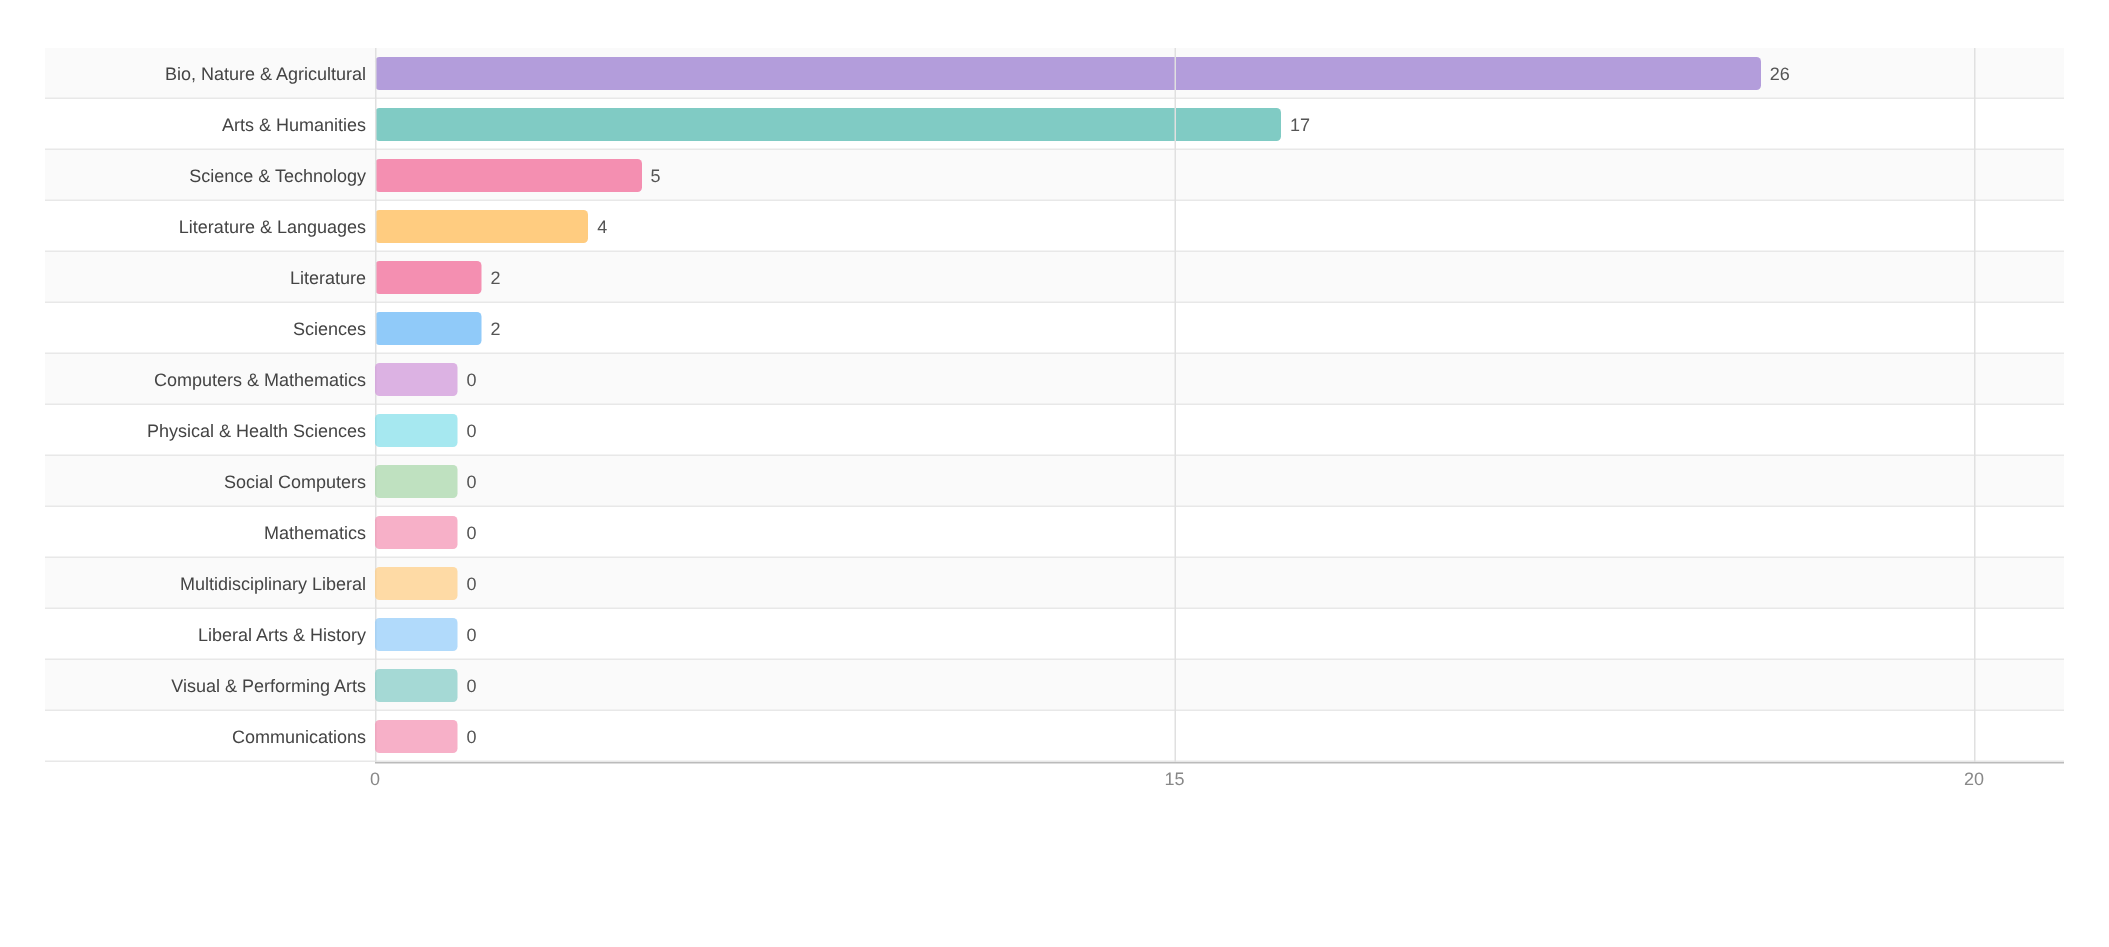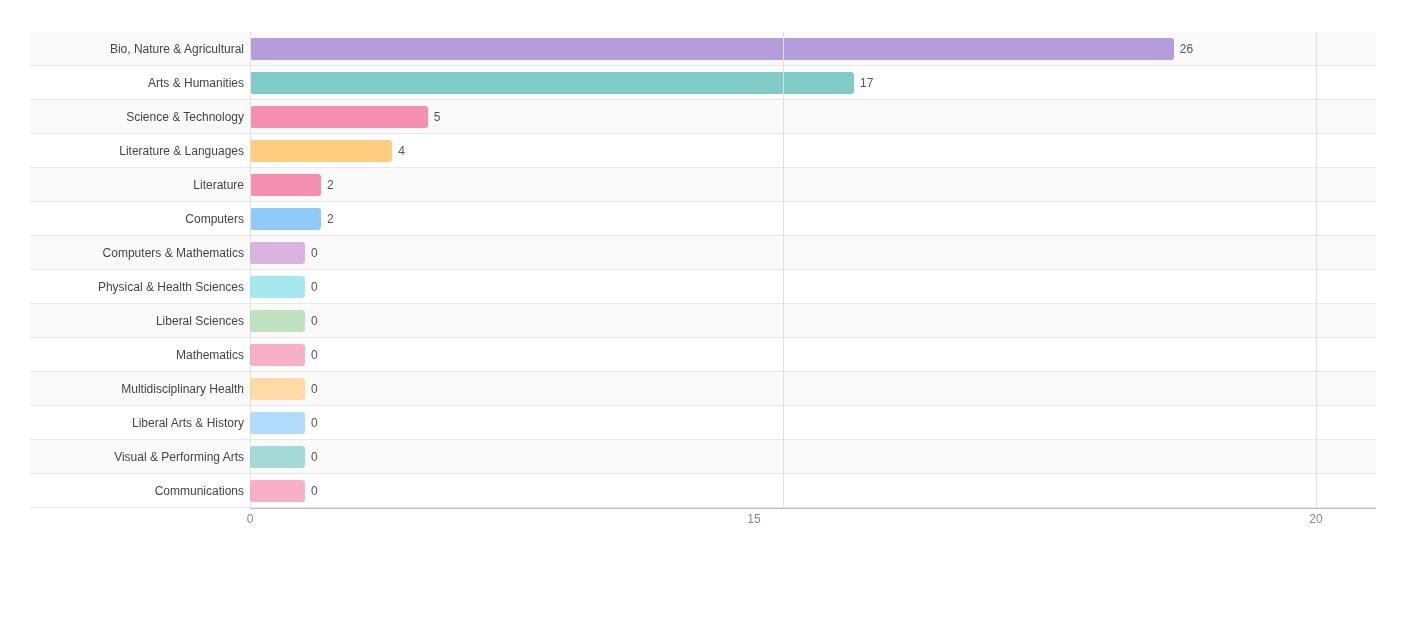--- a/index.html
+++ b/index.html
@@ -147,21 +147,21 @@
         <div class="label">Literature</div>
         <div class="bar-container">
           <div class="x-grid-line" style="left: 0px;"></div>
           <div class="x-grid-line" style="left: 533px;"></div>
           <div class="x-grid-line" style="left: 1066px;"></div>
           <div class="bar" style="width: 71.0667px; background: rgb(244, 143, 177);"></div>
           <span class="bar-value">2</span>
         </div>
       </div>
       <div class="bar-row">
-        <div class="label">Computers</div>
+        <div class="label">Sciences</div>
         <div class="bar-container">
           <div class="x-grid-line" style="left: 0px;"></div>
           <div class="x-grid-line" style="left: 533px;"></div>
           <div class="x-grid-line" style="left: 1066px;"></div>
           <div class="bar" style="width: 71.0667px; background: rgb(144, 202, 249);"></div>
           <span class="bar-value">2</span>
         </div>
       </div>
       <div class="bar-row">
         <div class="label">Computers &amp; Mathematics</div>
@@ -177,41 +177,41 @@
         <div class="label">Physical &amp; Health Sciences</div>
         <div class="bar-container">
           <div class="x-grid-line" style="left: 0px;"></div>
           <div class="x-grid-line" style="left: 533px;"></div>
           <div class="x-grid-line" style="left: 1066px;"></div>
           <div class="bar" style="width: 55px; background: rgb(128, 222, 234); opacity: 0.7;"></div>
           <span class="bar-value">0</span>
         </div>
       </div>
       <div class="bar-row">
-        <div class="label">Liberal Sciences</div>
+        <div class="label">Social Computers</div>
         <div class="bar-container">
           <div class="x-grid-line" style="left: 0px;"></div>
           <div class="x-grid-line" style="left: 533px;"></div>
           <div class="x-grid-line" style="left: 1066px;"></div>
           <div class="bar" style="width: 55px; background: rgb(165, 214, 167); opacity: 0.7;"></div>
           <span class="bar-value">0</span>
         </div>
       </div>
       <div class="bar-row">
         <div class="label">Mathematics</div>
         <div class="bar-container">
           <div class="x-grid-line" style="left: 0px;"></div>
           <div class="x-grid-line" style="left: 533px;"></div>
           <div class="x-grid-line" style="left: 1066px;"></div>
           <div class="bar" style="width: 55px; background: rgb(244, 143, 177); opacity: 0.7;"></div>
           <span class="bar-value">0</span>
         </div>
       </div>
       <div class="bar-row">
-        <div class="label">Multidisciplinary Health</div>
+        <div class="label">Multidisciplinary Liberal</div>
         <div class="bar-container">
           <div class="x-grid-line" style="left: 0px;"></div>
           <div class="x-grid-line" style="left: 533px;"></div>
           <div class="x-grid-line" style="left: 1066px;"></div>
           <div class="bar" style="width: 55px; background: rgb(255, 204, 128); opacity: 0.7;"></div>
           <span class="bar-value">0</span>
         </div>
       </div>
       <div class="bar-row">
         <div class="label">Liberal Arts &amp; History</div>
@@ -241,17 +241,17 @@
           <div class="x-grid-line" style="left: 1066px;"></div>
           <div class="bar" style="width: 55px; background: rgb(244, 143, 177); opacity: 0.7;"></div>
           <span class="bar-value">0</span>
         </div>
       </div>
     </div>
 
   <div style="position:relative; height:24px; margin-left:220px;" id="x-axis">
 
   <div class="x-tick" style="left: 0px;">0</div>
-      <div class="x-tick" style="left: 504px;">15</div>
+      <div class="x-tick" style="left: 533px;">15</div>
       <div class="x-tick" style="left: 1066px;">20</div>
       <div style="position: absolute; top: 0px; left: 0px; right: 0px; height: 1px; background: rgb(187, 187, 187);"></div>
     </div>
 </div>
 
 </body></html>

